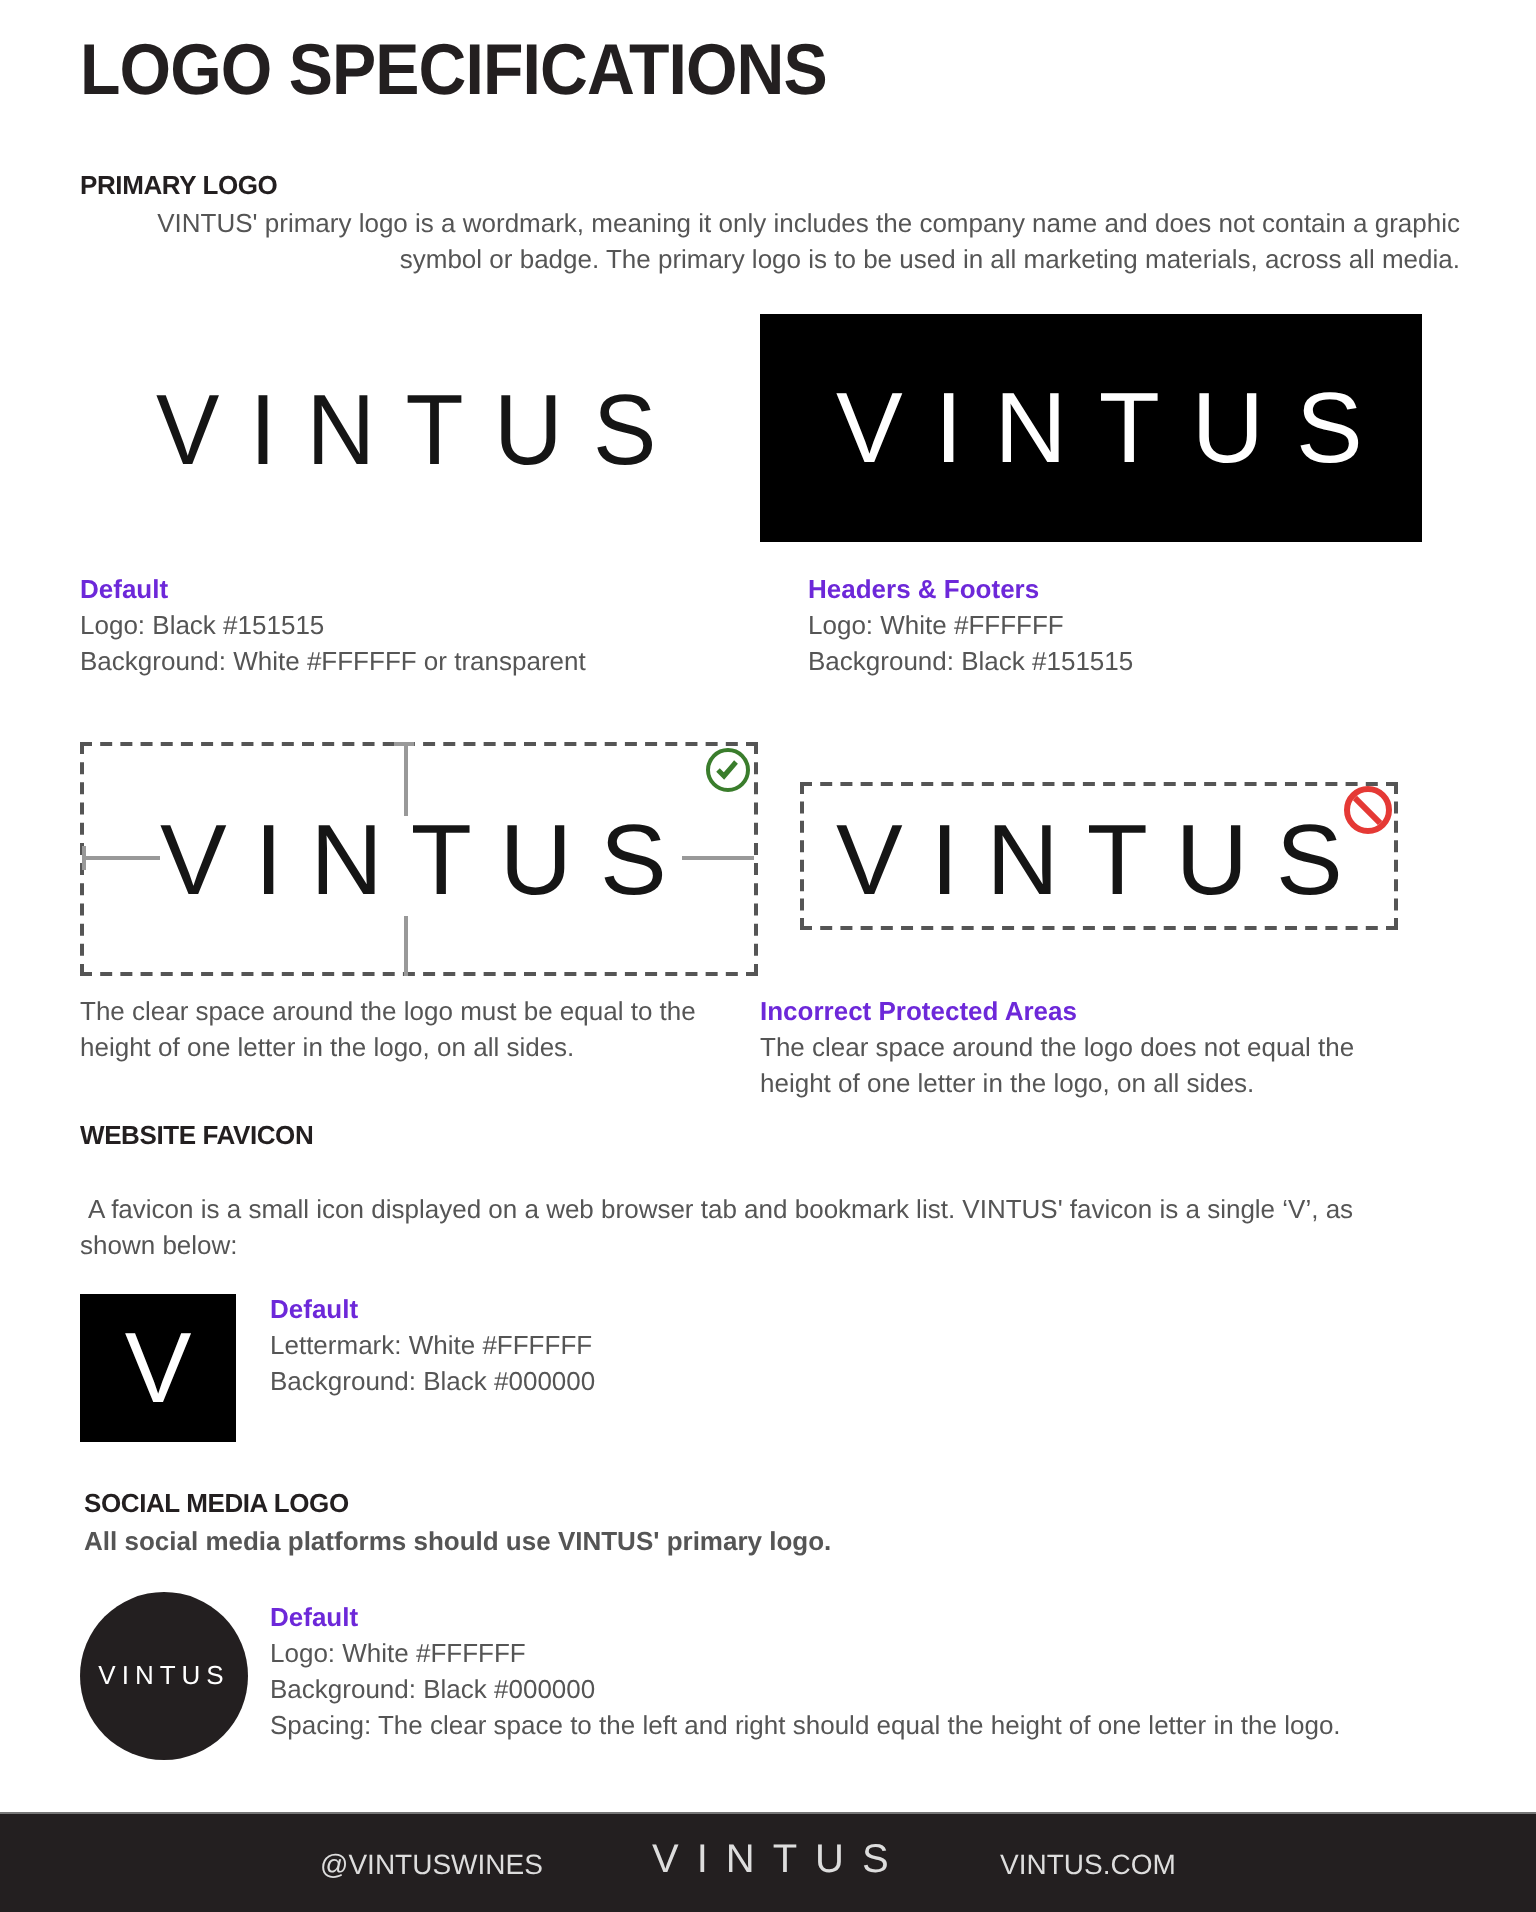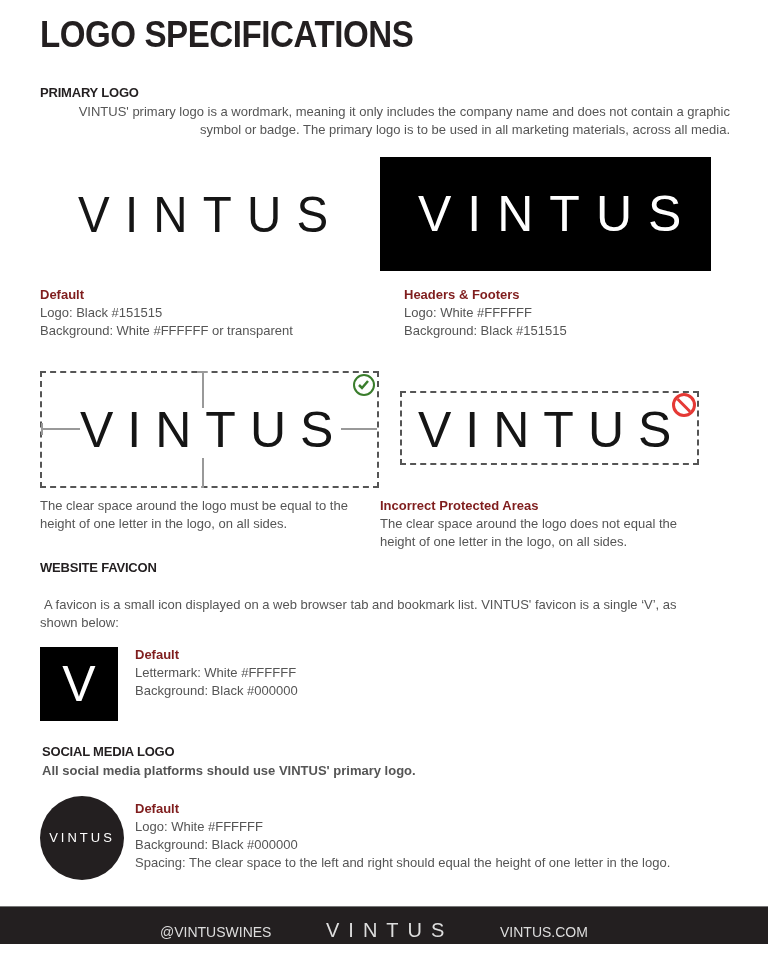--- a/index.html
+++ b/index.html
@@ -2,30 +2,30 @@
 <html><head>
   <meta charset="utf-8">
   <style>
     * { box-sizing: border-box; margin: 0; padding: 0; }
     html, body { width: 768px; height: 956px; background: #ffffff; overflow: hidden; }
     body { position: relative; font-family: "Liberation Sans", sans-serif; color: #555; }
     .abs { position: absolute; }
     .title { left: 40px; top: 14px; font-size: 36px; font-weight: bold; color: #231f20; letter-spacing: -0.5px; transform: scaleX(0.92); transform-origin: left; }
     .h2 { font-size: 13px; font-weight: bold; color: #231f20; letter-spacing: -0.2px; }
     .body-text { font-size: 13px; line-height: 18px; color: #555; }
-    .label-bold { font-size: 13px; font-weight: bold; color: #7f1d1d; line-height: 18px; }
+    .label-bold { font-size: 13px; font-weight: bold; color: #6d28d9; line-height: 18px; }
     .wordmark { font-family: "Liberation Sans", sans-serif; font-weight: normal; letter-spacing: 0.4em; white-space: nowrap; }
     .logo-default { left: 78px; top: 186px; font-size: 50px; color: #151515; letter-spacing: 16px; transform: scaleX(0.95); transform-origin: left; font-weight: 300; }
     .logo-dark-box { left: 380px; top: 157px; width: 331px; height: 114px; background: #000; }
     .logo-dark { position: absolute; left: 38px; top: 28px; font-size: 50px; color: #fff; letter-spacing: 16px; }
     .dash-box { border: 2px dashed #555; }
     .guide { background: #999; position: absolute; }
     .favicon { left: 40px; top: 647px; width: 78px; height: 74px; background: #000; color: #fff; font-size: 50px; text-align: center; line-height: 74px; font-weight: 300; }
     .social-circle { left: 40px; top: 796px; width: 84px; height: 84px; border-radius: 50%; background: #231f20; color: #fff; font-size: 13px; letter-spacing: 3px; text-align: center; line-height: 84px; }
-    .footer { left: 0; top: 906px; width: 768px; height: 38px; background: #231f20; border-top: 1px solid #777; }
+    .footer { left: 0; top: 906px; width: 768px; height: 50px; background: #231f20; border-top: 1px solid #777; }
     .footer-item { position: absolute; top: 17px; color: #ddd; font-size: 14px; }
     .footer-logo { position: absolute; top: 12px; left: 326px; color: #ddd; font-size: 20px; letter-spacing: 9px; font-weight: 300; }
     .icon-ok { width: 22px; height: 22px; border: 2.5px solid #3a7d2c; border-radius: 50%; background: #fff; }
     .icon-no { width: 24px; height: 24px; border: 3px solid #e53935; border-radius: 50%; background: #fff; overflow: hidden; }
     .icon-no::after { content: ""; position: absolute; left: 7px; top: -3px; width: 3px; height: 26px; background: #e53935; transform: rotate(-45deg); transform-origin: center; left: 7.5px; }
   </style>
 </head>
 <body>
 
 <div class="abs title">LOGO SPECIFICATIONS</div>

